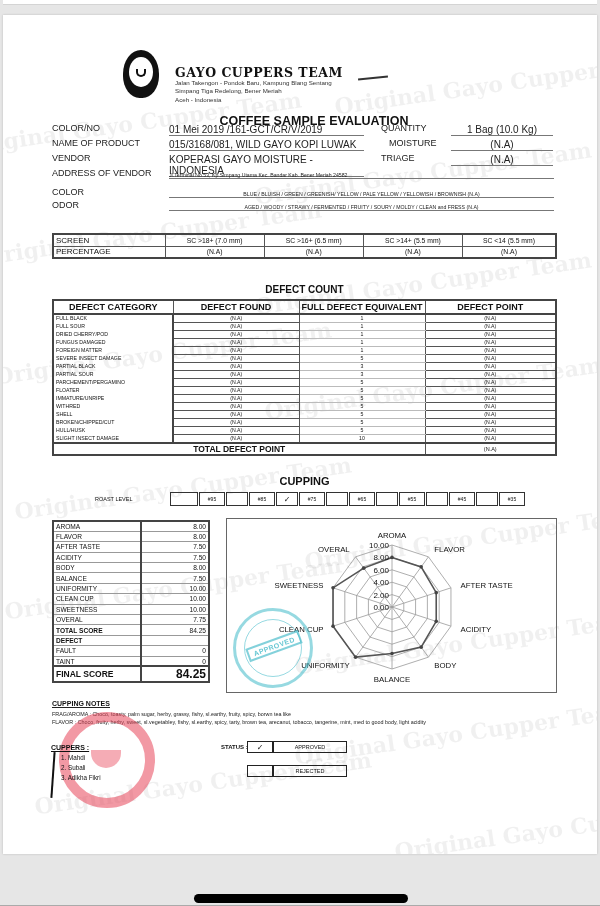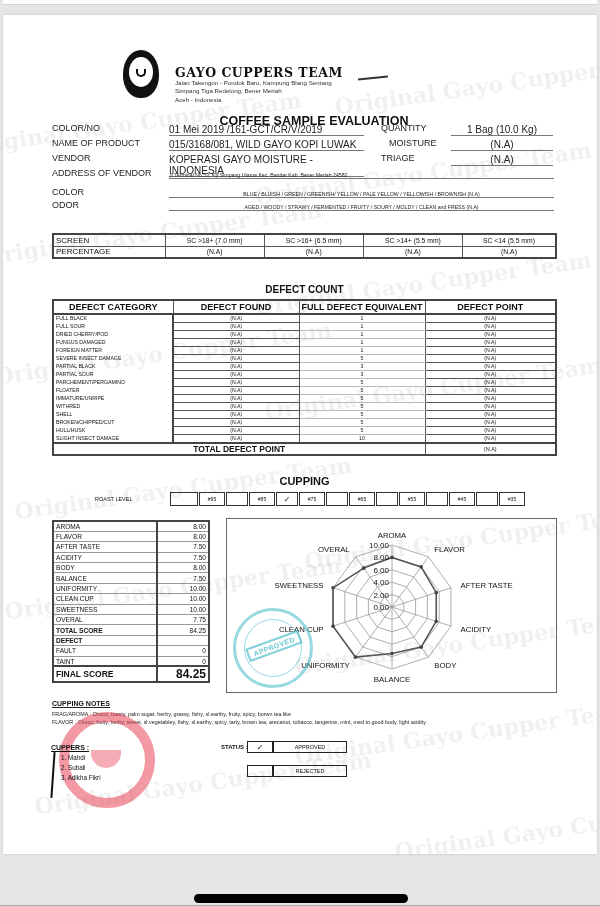--- a/index.html
+++ b/index.html
@@ -45,21 +45,21 @@
   .defect tr.total td { height: 12px; font-size: 8.5px; font-weight: bold; border-top: 2px solid #444; }
 
   
   .roast-label { left: 92px; top: 481px; font-size: 5.5px; }
   .roast { left: 167px; top: 477px; height: 14px; display: flex; }
   .roast .box { height: 14px; border: 1px solid #333; font-size: 5px; display: flex; align-items: center; justify-content: center; margin-right: 1px; }
 
   
   .score { left: 49px; top: 505px; width: 158px; border: 2px solid #444; }
   .score td { font-size: 6.6px; height: 10.4px; padding: 0 2px; border-bottom: 1px solid #999; }
-  .score td.v { text-align: right; border-left: 2px solid #444; width: 52px; }
+  .score td.v { text-align: right; border-left: 2px solid #444; width: 68px; }
   .score tr.bold td { font-weight: bold; }
   .score tr.final td { font-weight: bold; font-size: 8.5px; height: 16px; border-top: 2px solid #444; border-bottom: none; }
   .score tr.final td.v { font-size: 12px; }
 
   .radar-box { left: 223px; top: 503px; width: 331px; height: 175px; border: 1px solid #666; }
   .radar-box svg text { font-family: "Liberation Sans", sans-serif; }
 
   .stamp-blue { left: 230px; top: 593px; width: 80px; height: 80px; border-radius: 50%; border: 3px solid rgba(64,185,200,0.55); }
   .stamp-blue .ring { position: absolute; left: 8px; top: 8px; width: 58px; height: 58px; border-radius: 50%; border: 1.5px solid rgba(64,185,200,0.55); }
   .stamp-blue .band { position: absolute; left: 10px; top: 28px; width: 56px; height: 14px; border: 2px solid rgba(64,185,200,0.65); transform: rotate(-20deg); font-size: 7px; font-weight: bold; color: rgba(64,185,200,0.8); display: flex; align-items: center; justify-content: center; letter-spacing: 0.5px; }

